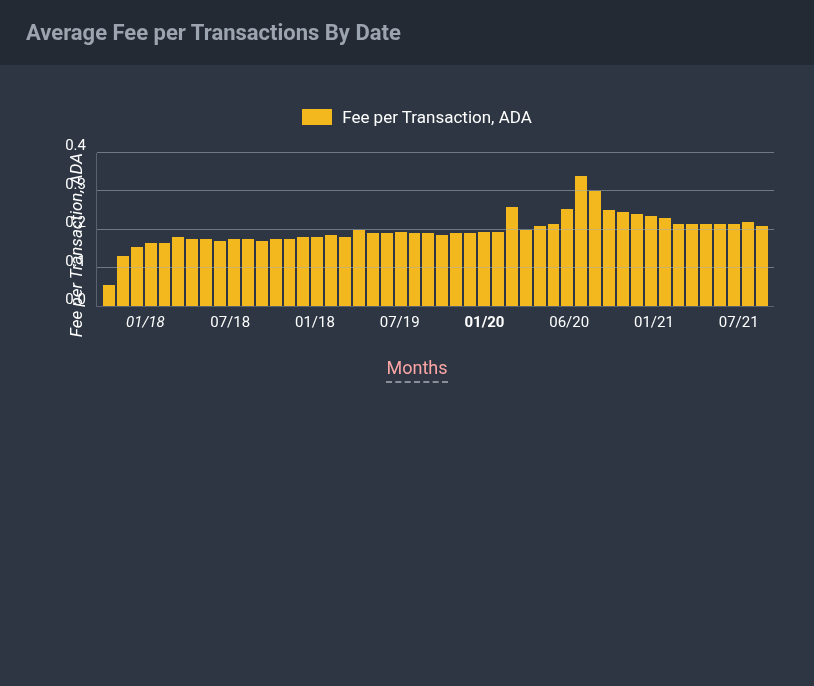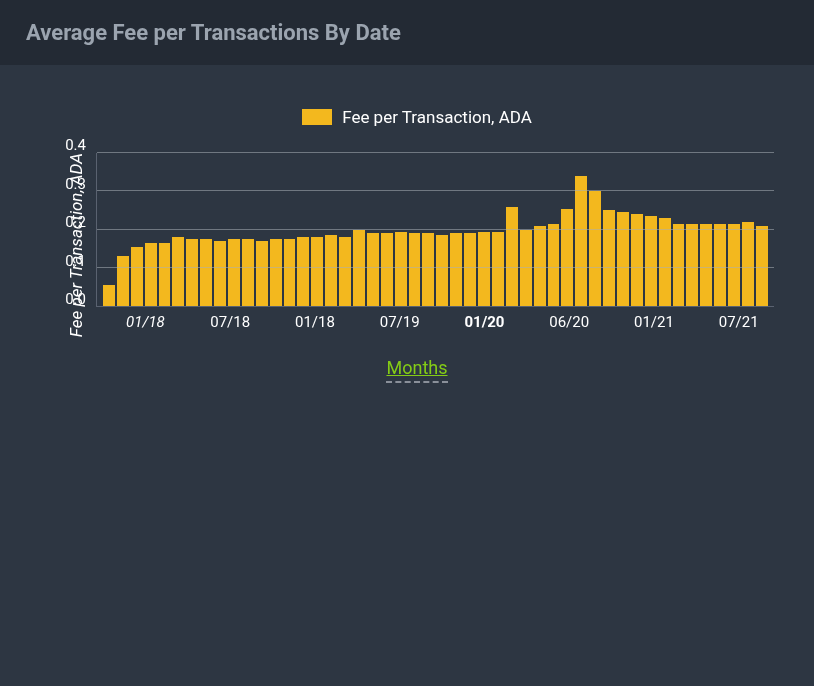--- a/index.html
+++ b/index.html
@@ -100,25 +100,24 @@
     color: #ffffff;
     font-size: 15px;
     white-space: nowrap;
   }
   .xlabel-wrap {
     display: flex;
     justify-content: center;
     margin-top: 20px;
   }
   .xlabel {
-    color: #84cc16;
+    color: #fca5a5;
     font-size: 18px;
     border-bottom: 2px dashed #8a909a;
     padding-bottom: 3px;
-    text-decoration: underline;
   }
 </style>
 </head>
 <body>
 
 <div class="header">
   <span>Average Fee per Transactions By Date</span>
 </div>
 
 <div class="chart-wrap">

